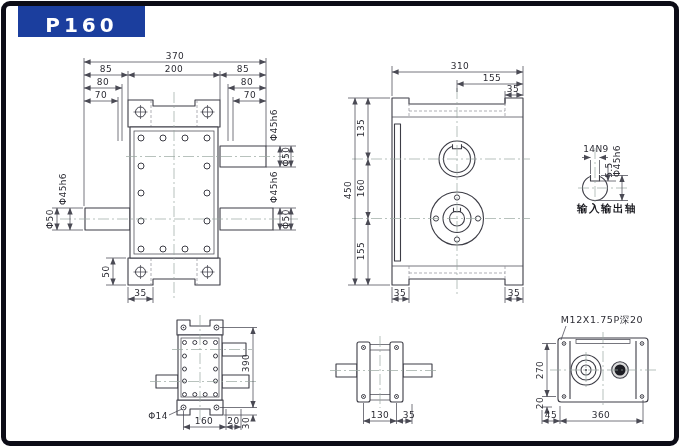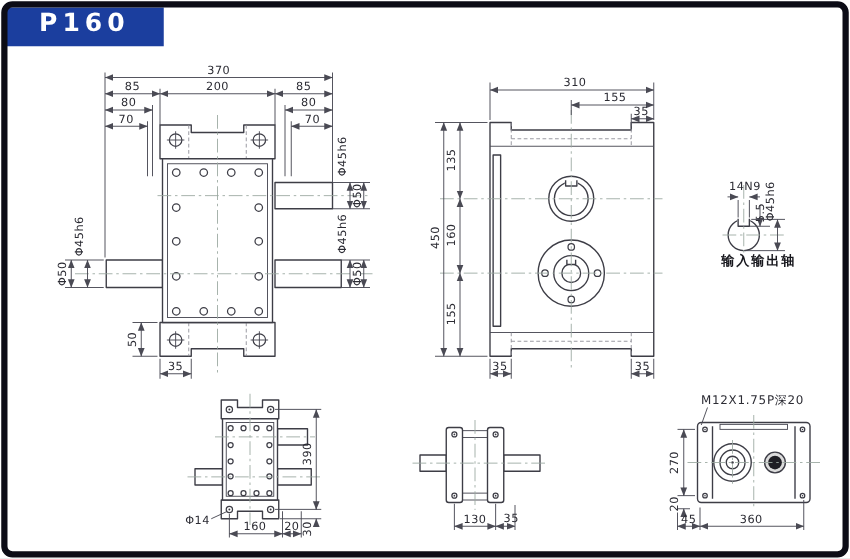--- a/index.html
+++ b/index.html
@@ -1,20 +1,20 @@
 <!DOCTYPE html>
 <html><head>
 <meta charset="utf-8">
 <style>
   html,body{margin:0;padding:0;background:#cfd2d6;}
   #sheet{position:relative;width:680px;height:447px;background:#ffffff;overflow:hidden;
          font-family:"DejaVu Sans",sans-serif;}
   #frame{position:absolute;inset:1px;border:5px solid #0c0c16;border-radius:9px;pointer-events:none;}
-  #titlebox{position:absolute;left:4px;top:6px;width:127px;height:31px;background:#1b3e9e;
-            display:flex;align-items:flex-start;justify-content:center;}
+  #titlebox{position:absolute;left:18px;top:6px;width:127px;height:31px;background:#1b3e9e;
+            display:flex;align-items:flex-end;justify-content:center;}
   #titlebox span{color:#ffffff;font-weight:bold;font-size:20px;letter-spacing:4px;
                  font-family:"DejaVu Sans",sans-serif;}
   svg text{font-family:"DejaVu Sans",sans-serif;font-size:9px;fill:#2c2c34;letter-spacing:0.4px;}
   svg text.cap{font-size:10.5px;font-weight:bold;letter-spacing:1.5px;fill:#17171d;}
   svg text.thr{font-size:9.5px;letter-spacing:0.6px;}
   .ol{fill:none;stroke:#3d3d46;stroke-width:1.1;stroke-linejoin:round;}
   .olf{fill:#ffffff;stroke:#3d3d46;stroke-width:1.1;stroke-linejoin:round;}
   .tn{fill:none;stroke:#4a4a54;stroke-width:0.75;}
   .dim{fill:none;stroke:#4a4a54;stroke-width:0.75;}
   .dash{fill:none;stroke:#8d8d96;stroke-width:0.7;stroke-dasharray:3,2;}

